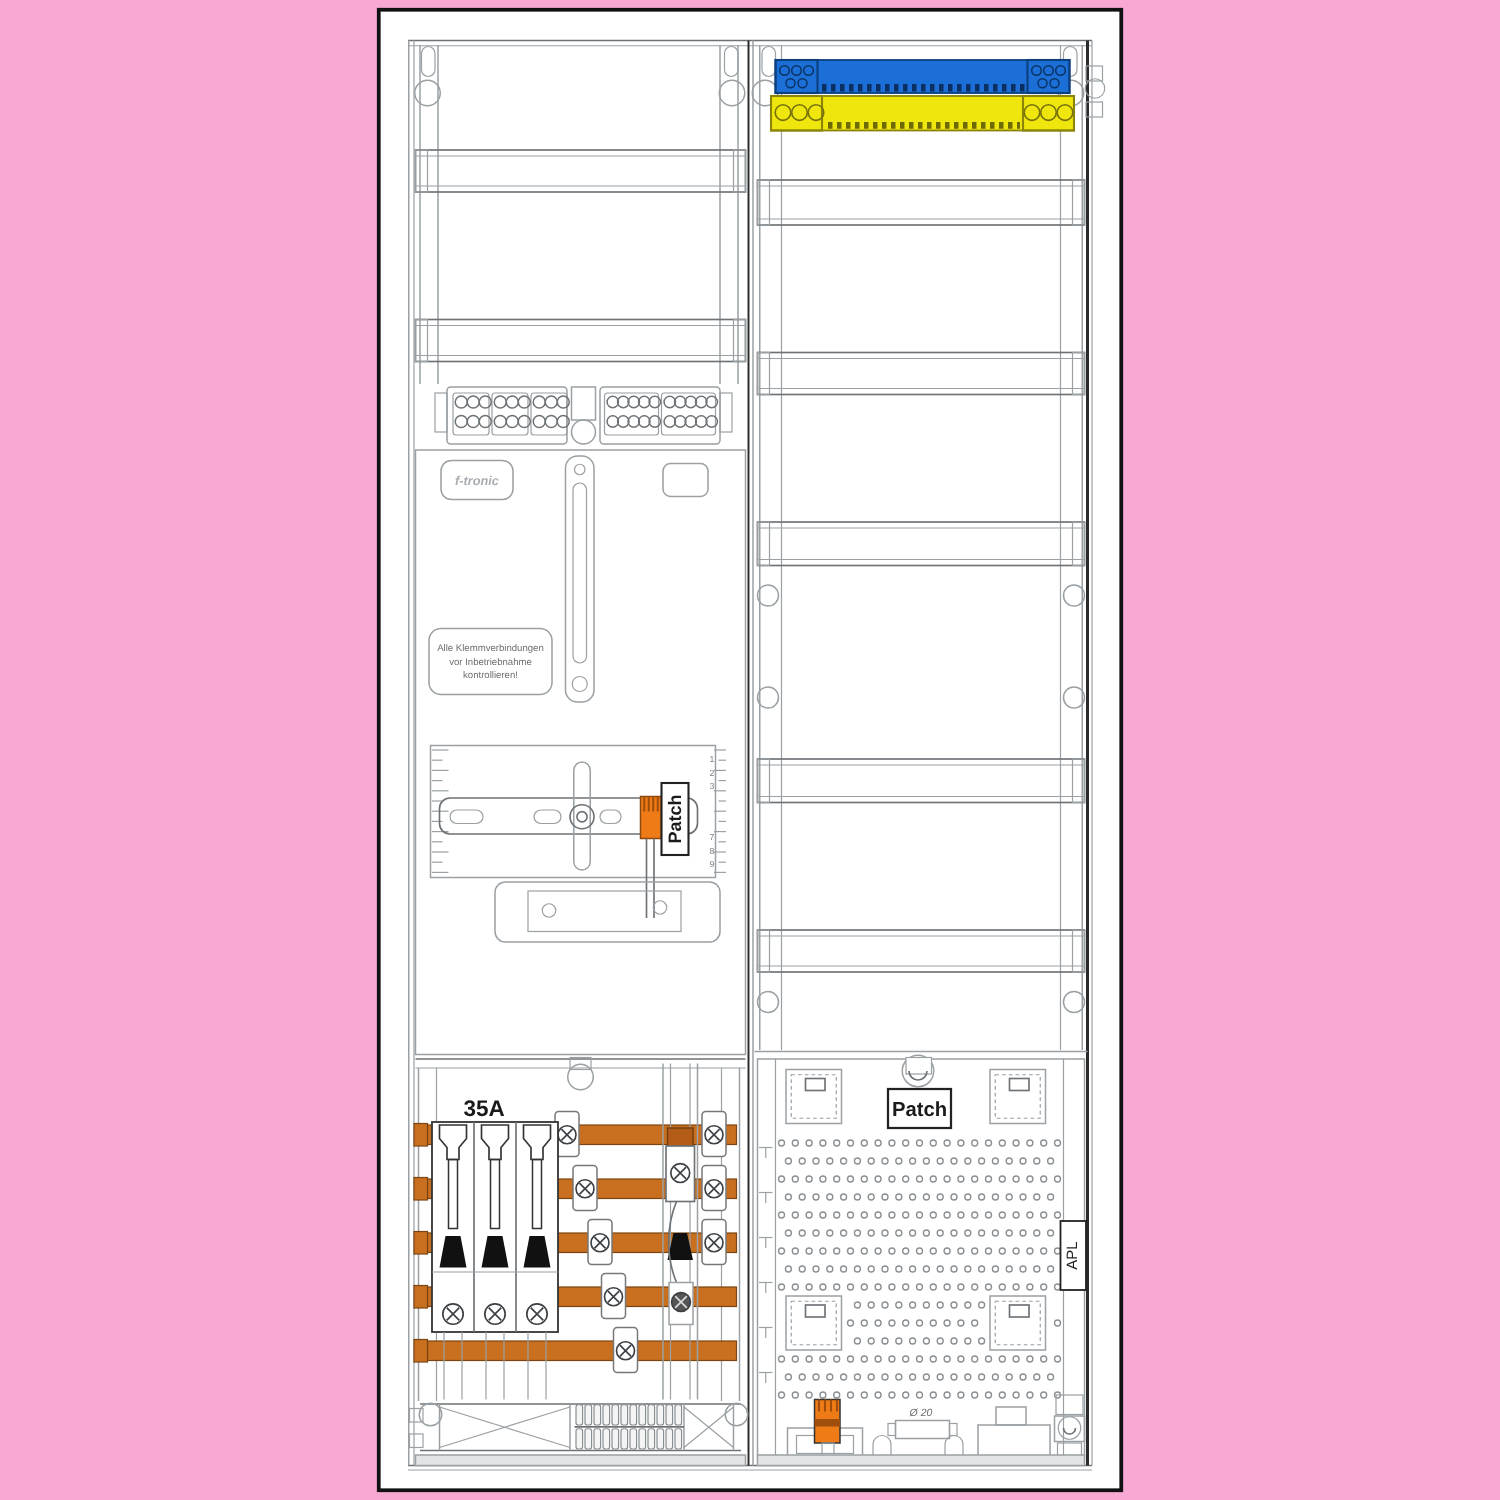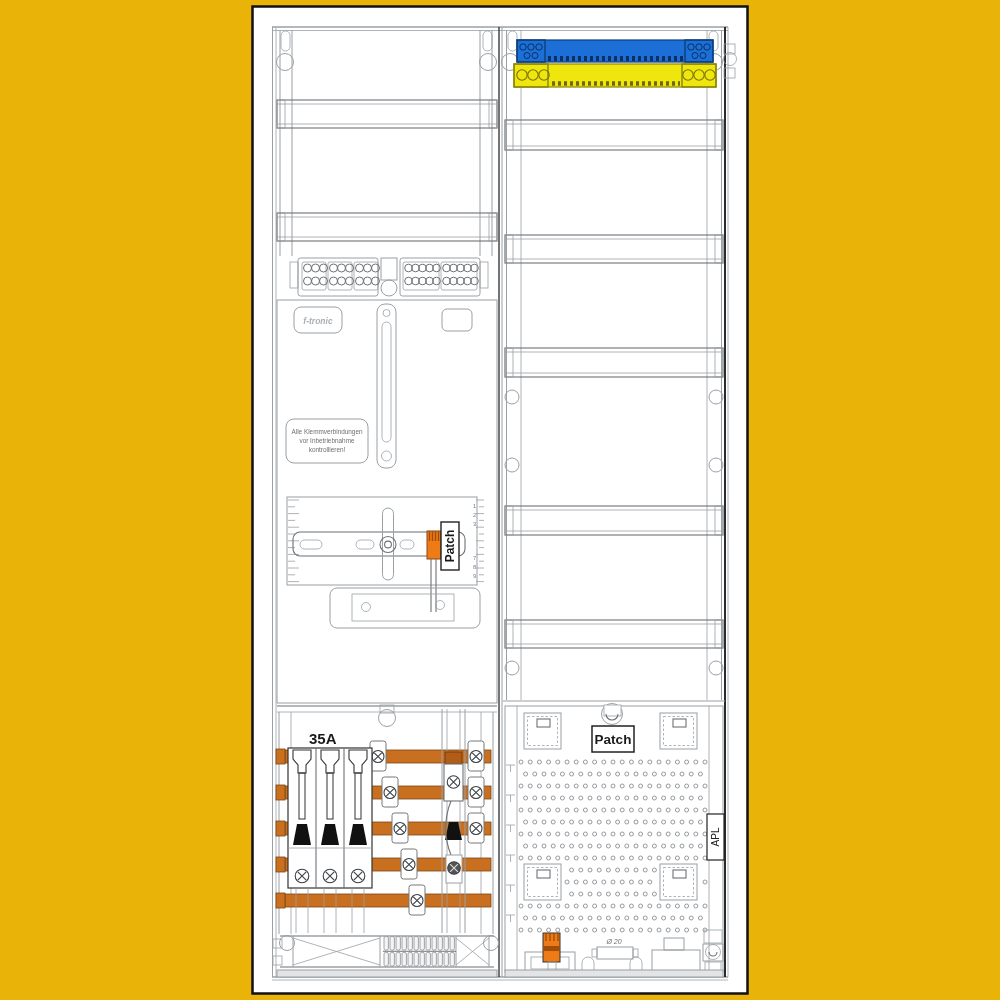--- a/index.html
+++ b/index.html
@@ -1,16 +1,16 @@
 <!DOCTYPE html>
 <html><head>
 <meta charset="utf-8">
 <style>
   html,body{margin:0;padding:0;background:#fff;}
-  .stage{position:relative;width:1000px;height:1000px;background:#eab308;overflow:hidden;}
+  .stage{position:relative;width:1000px;height:1000px;background:#f9a8d4;overflow:hidden;}
   svg{display:block;}
   .ln{stroke:#9aa0a4;fill:none;stroke-width:1;}
   .thin{stroke-width:0.8;}
   .md{stroke:#6d7276;fill:none;stroke-width:1.1;}
   .dk{stroke:#2b2b2b;fill:none;stroke-width:1.3;}
   .wfill{fill:#fff;}
   .gray{fill:#e3e4e5;}
   .tooth{fill:#f4f4f4;stroke:#8a8f93;stroke-width:0.8;}
   text{font-family:"Liberation Sans","DejaVu Sans",sans-serif;fill:#1a1a1a;}
   .t-logo{font-size:8.5px;font-weight:bold;font-style:italic;fill:#a9aeb3;}

